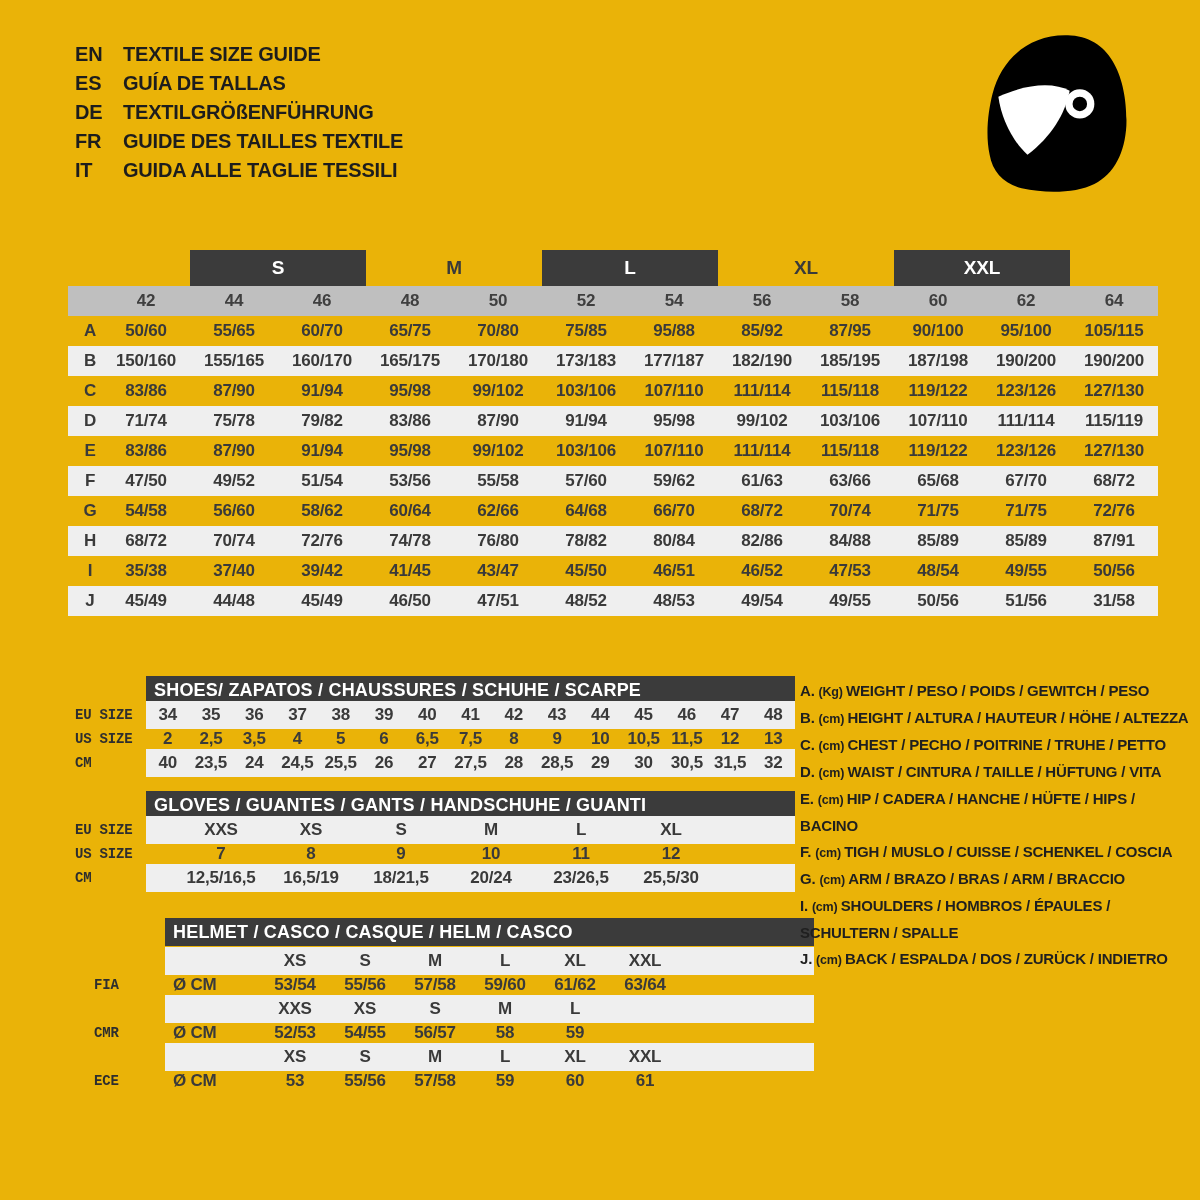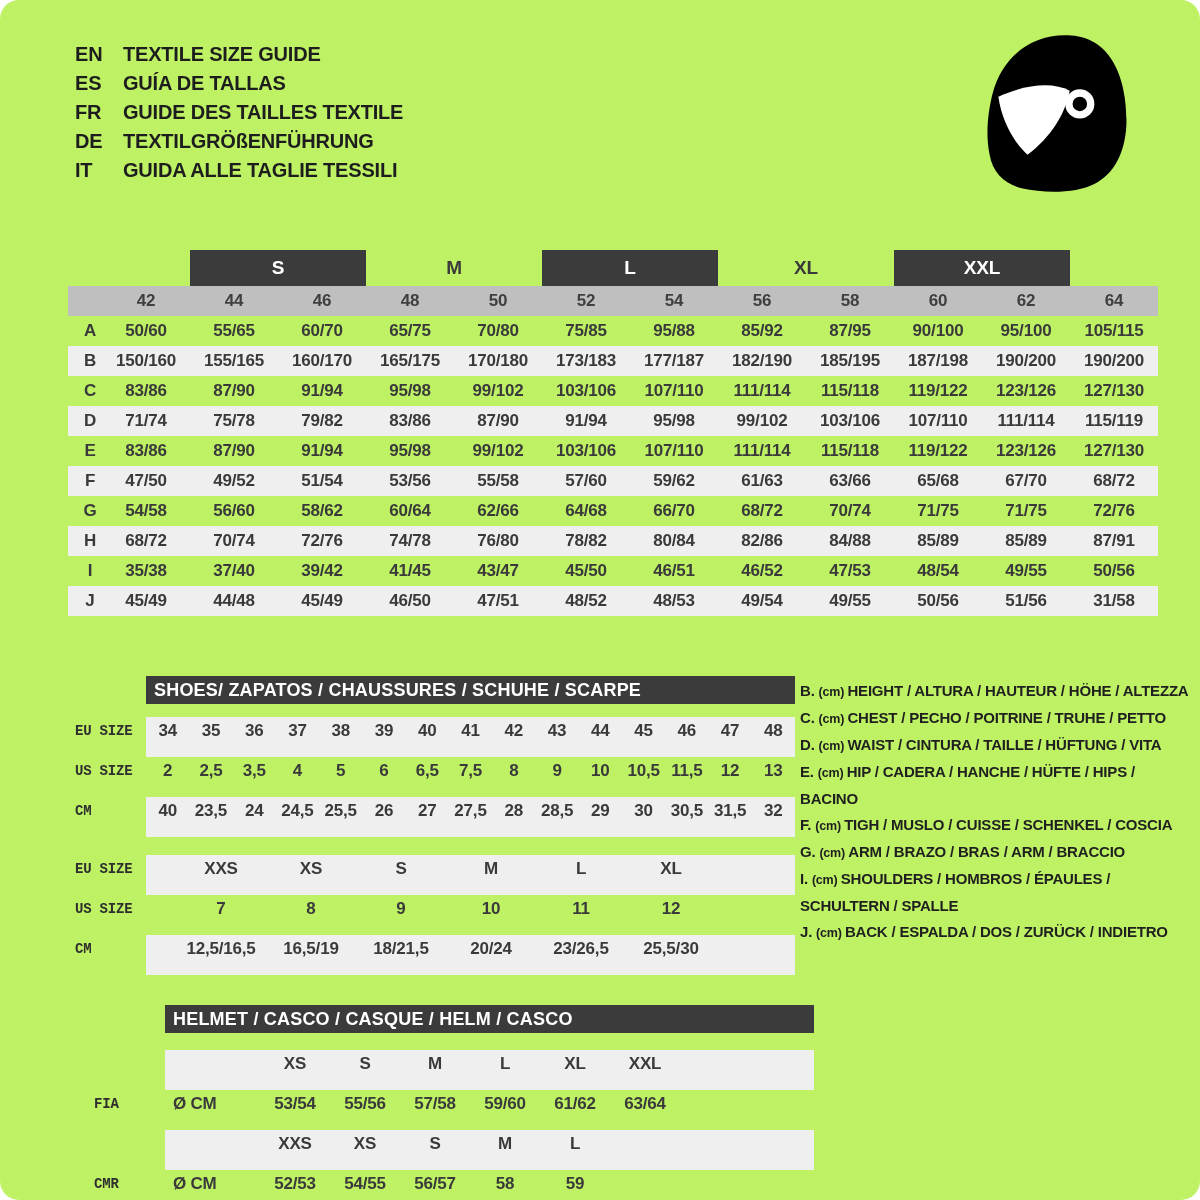--- a/index.html
+++ b/index.html
@@ -1,20 +1,20 @@
 <!DOCTYPE html>
 <html><head>
 <meta charset="utf-8">
 <title>Textile Size Guide</title>
 <style>
   html,body { margin:0; padding:0; background:#fff; }
   .page {
-    position:relative; width:1200px; height:1200px; background:#bef264;
+    position:relative; width:1200px; height:1200px; background:#eab308;
     font-family:"Liberation Sans", sans-serif; font-weight:bold; color:#3a3a3a;
-    overflow:hidden; letter-spacing:-0.2px;border-radius:19px;
+    overflow:hidden; letter-spacing:-0.2px;
   }
 
   
   .langs { position:absolute; left:75px; top:40px; }
   .lang-row { display:flex; line-height:29px; font-size:20px; color:#1d1d1d; }
   .lang-code { width:48px; }
 
   
   .helmet-icon { position:absolute; left:978px; top:28px; width:160px; height:178px; }
 
@@ -27,21 +27,21 @@
   .band-row { background:#bfbfbf; height:30px; }
   .band-cell { text-align:center; line-height:30px; font-size:17px; color:#3f3f3f; }
   .data-row { height:30px; line-height:30px; font-size:17px; }
   .data-row .cell { text-align:center; }
   .data-row .row-label { padding-left:10px; }
   .stripe { background:#efefef; }
 
   
   .left-tables { position:absolute; left:75px; top:676px; width:722px; }
   .sub-grid { display:grid; grid-template-columns:71px 649px; }
-  .sub-row { height:40px; line-height:28px; }
+  .sub-row { height:24px; line-height:28px; }
   .sub-label { font-size:14px; color:#2e2e2e;font-family:Liberation Mono, monospace; }
   .title-row { margin-bottom:1px; }
   .title-bar { background:#3b3b3b; color:#ffffff; height:28px; line-height:28px;
                padding-left:8px; font-size:18px; letter-spacing:0.2px; }
   .vals .cell { text-align:center; font-size:17px; }
   .vals15 { display:grid; grid-template-columns:repeat(15, 1fr); }
   .vals6  { display:grid; grid-template-columns:repeat(6, 90px); padding-left:30px; box-sizing:border-box; }
   .vals7  { display:grid; grid-template-columns:95px repeat(6, 70px); }
   .vals7 .cell.unit, .vals7 .cell.spacer { text-align:left; padding-left:8px; }
   .subtable { margin-bottom:0; }
@@ -62,26 +62,26 @@
   <div class="langs" id="langs">
       <div class="lang-row">
         <span class="lang-code">EN</span>
         <span class="lang-label">TEXTILE SIZE GUIDE</span>
       </div>
       <div class="lang-row">
         <span class="lang-code">ES</span>
         <span class="lang-label">GUÍA DE TALLAS</span>
       </div>
       <div class="lang-row">
+        <span class="lang-code">DE</span>
+        <span class="lang-label">TEXTILGRÖßENFÜHRUNG</span>
+      </div>
+      <div class="lang-row">
         <span class="lang-code">FR</span>
         <span class="lang-label">GUIDE DES TAILLES TEXTILE</span>
-      </div>
-      <div class="lang-row">
-        <span class="lang-code">DE</span>
-        <span class="lang-label">TEXTILGRÖßENFÜHRUNG</span>
       </div>
       <div class="lang-row">
         <span class="lang-code">IT</span>
         <span class="lang-label">GUIDA ALLE TAGLIE TESSILI</span>
       </div>
     </div>
 
   <div class="helmet-icon">
     <svg viewBox="0 0 110 120" width="160" height="178">
       <path fill="#000000" d="M64 4 C 36 2 16 20 10 44 C 7 56 5 72 8 86 C 10 98 18 106 30 109 C 48 113 68 112 80 106 C 94 99 101 84 102 66 C 103 38 94 6 64 4 Z"></path>
@@ -333,20 +333,24 @@
               <div class="cell">30</div>
               <div class="cell">30,5</div>
               <div class="cell">31,5</div>
               <div class="cell">32</div>
             </div>
           </div>
         </div>
     </div>
 
     <div class="subtable" id="glovesTable">
+      <div class="sub-grid sub-row title-row">
+        <div class="sub-label"></div>
+        <div class="title-bar">GLOVES / GUANTES / GANTS / HANDSCHUHE / GUANTI</div>
+      </div>
       <div id="glovesRows">
           <div class="sub-grid sub-row">
             <div class="sub-label">EU SIZE</div>
             <div class="vals vals6 stripe">
               <div class="cell">XXS</div>
               <div class="cell">XS</div>
               <div class="cell">S</div>
               <div class="cell">M</div>
               <div class="cell">L</div>
               <div class="cell">XL</div>
@@ -454,20 +458,21 @@
               <div class="cell">60</div>
               <div class="cell">61</div>
             </div>
           </div>
         </div>
     </div>
 
   </div>
 
   <div class="legend" id="legend">
+      <div class="legend-item"><span class="legend-key">A. </span><span class="legend-unit">(Kg) </span><span class="legend-text">WEIGHT / PESO / POIDS / GEWITCH / PESO</span></div>
       <div class="legend-item"><span class="legend-key">B. </span><span class="legend-unit">(cm) </span><span class="legend-text">HEIGHT / ALTURA / HAUTEUR / HÖHE / ALTEZZA</span></div>
       <div class="legend-item"><span class="legend-key">C. </span><span class="legend-unit">(cm) </span><span class="legend-text">CHEST / PECHO / POITRINE / TRUHE / PETTO</span></div>
       <div class="legend-item"><span class="legend-key">D. </span><span class="legend-unit">(cm) </span><span class="legend-text">WAIST / CINTURA / TAILLE / HÜFTUNG / VITA</span></div>
       <div class="legend-item"><span class="legend-key">E. </span><span class="legend-unit">(cm) </span><span class="legend-text">HIP / CADERA / HANCHE / HÜFTE / HIPS / BACINO</span></div>
       <div class="legend-item"><span class="legend-key">F. </span><span class="legend-unit">(cm) </span><span class="legend-text">TIGH / MUSLO / CUISSE / SCHENKEL / COSCIA</span></div>
       <div class="legend-item"><span class="legend-key">G. </span><span class="legend-unit">(cm) </span><span class="legend-text">ARM / BRAZO / BRAS / ARM / BRACCIO</span></div>
       <div class="legend-item"><span class="legend-key">I. </span><span class="legend-unit">(cm) </span><span class="legend-text">SHOULDERS / HOMBROS / ÉPAULES / SCHULTERN / SPALLE</span></div>
       <div class="legend-item"><span class="legend-key">J. </span><span class="legend-unit">(cm) </span><span class="legend-text">BACK / ESPALDA / DOS / ZURÜCK / INDIETRO</span></div>
     </div>
 

